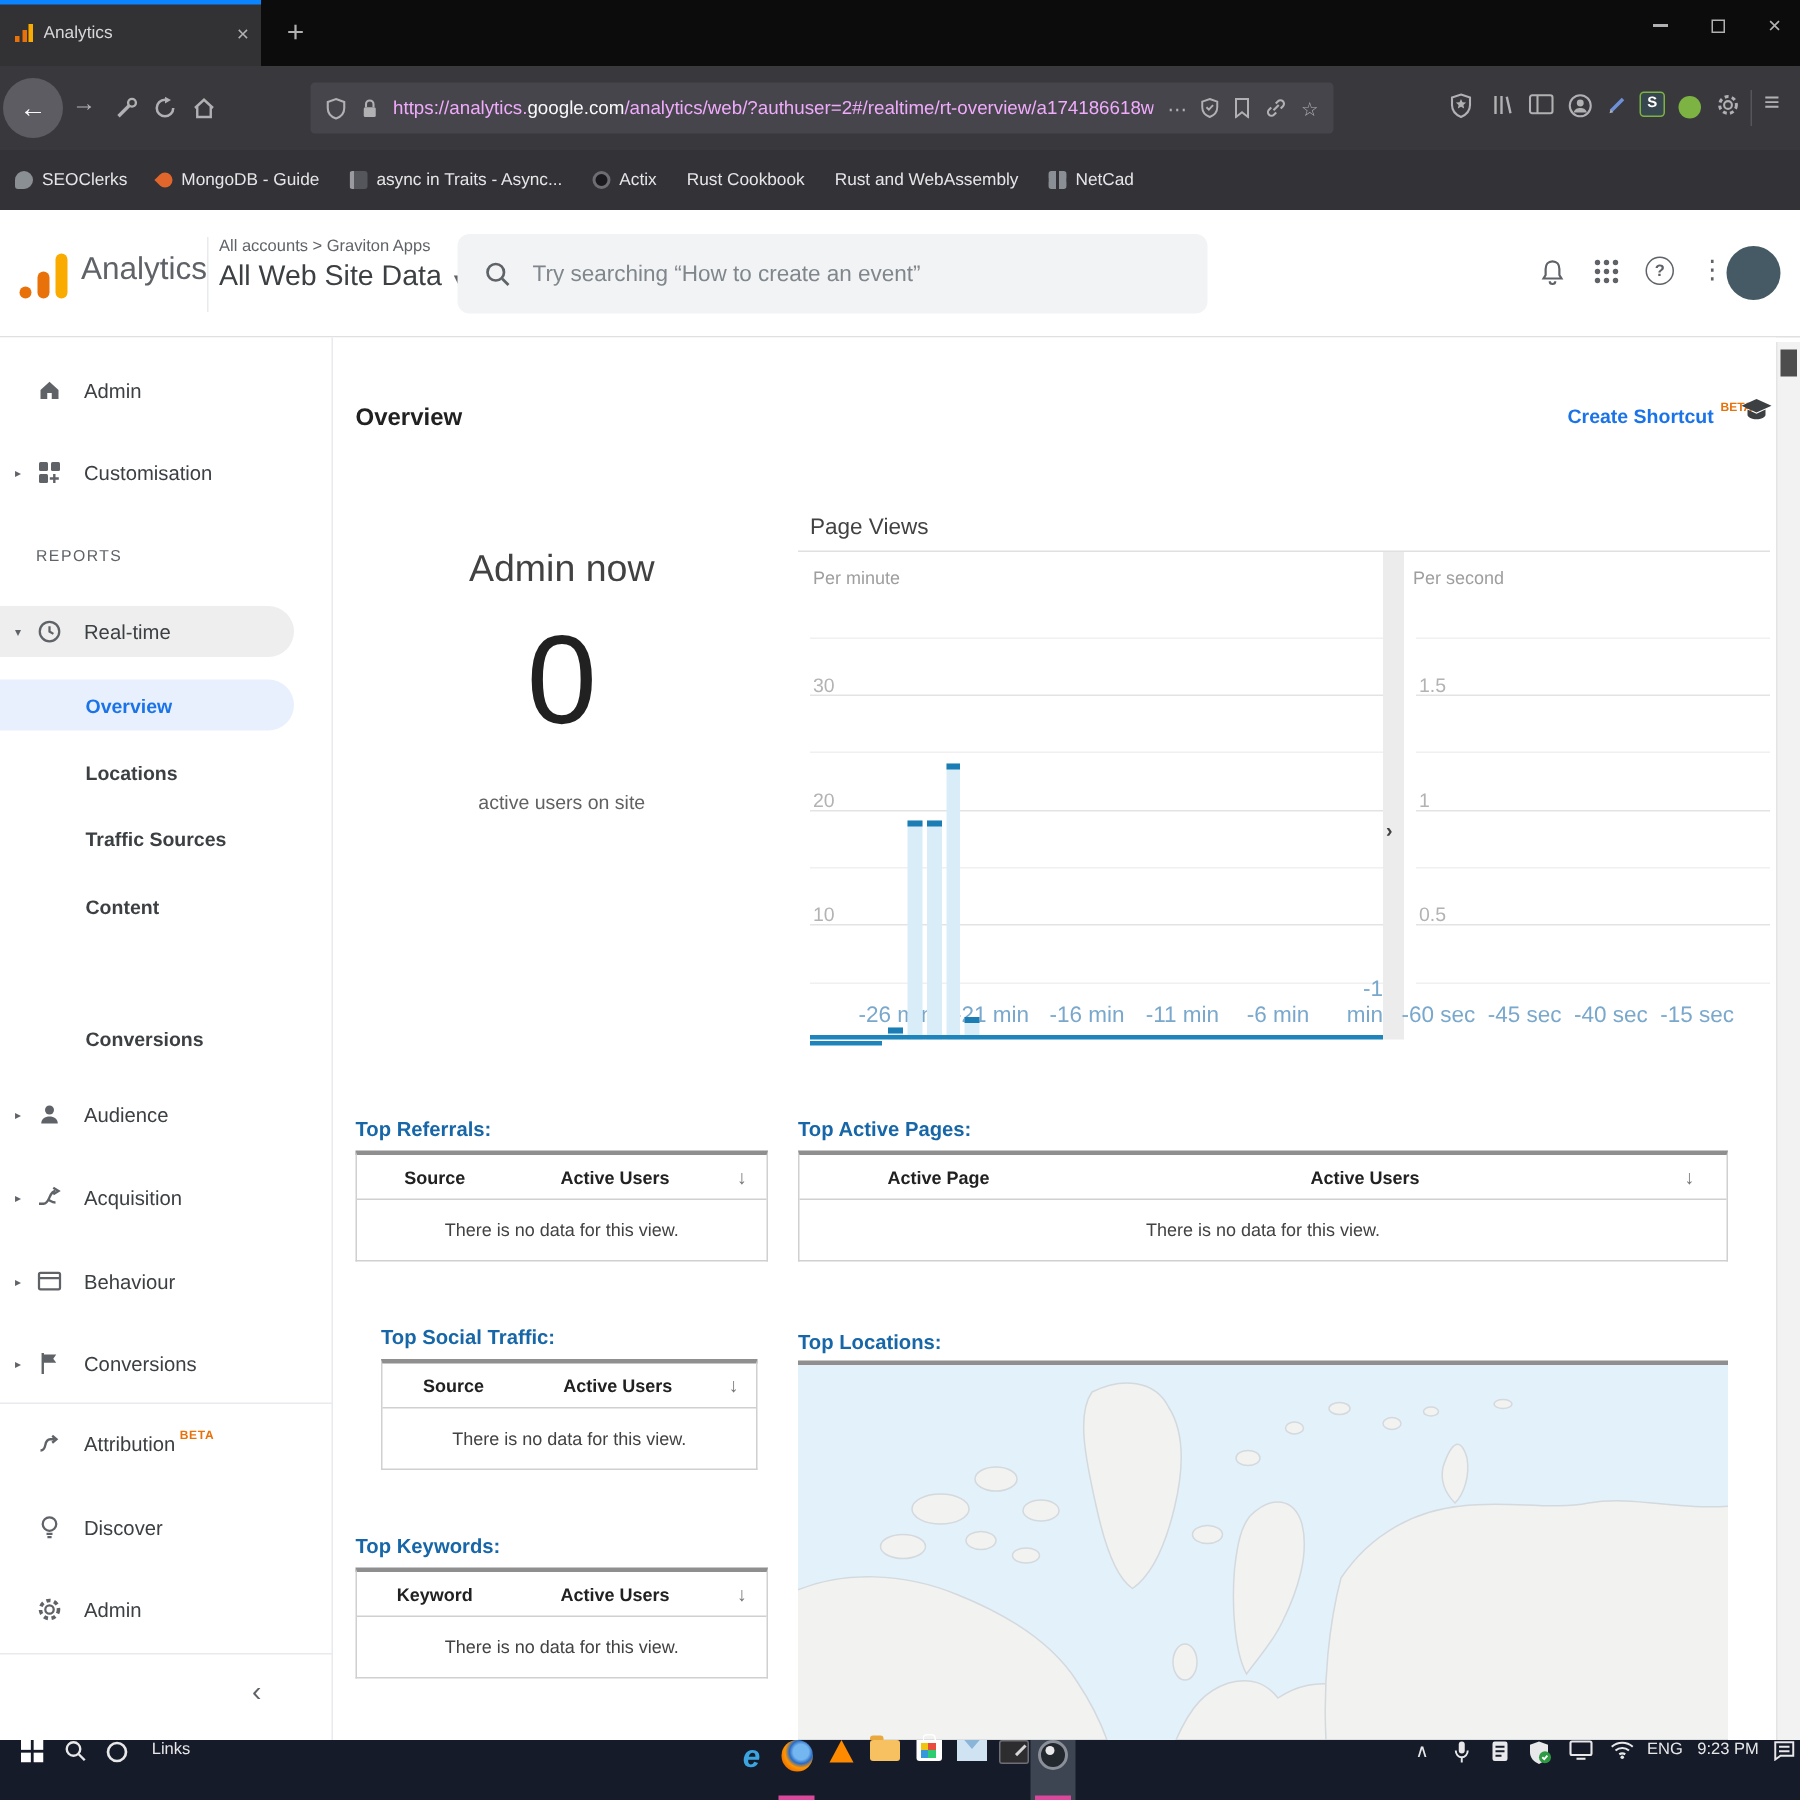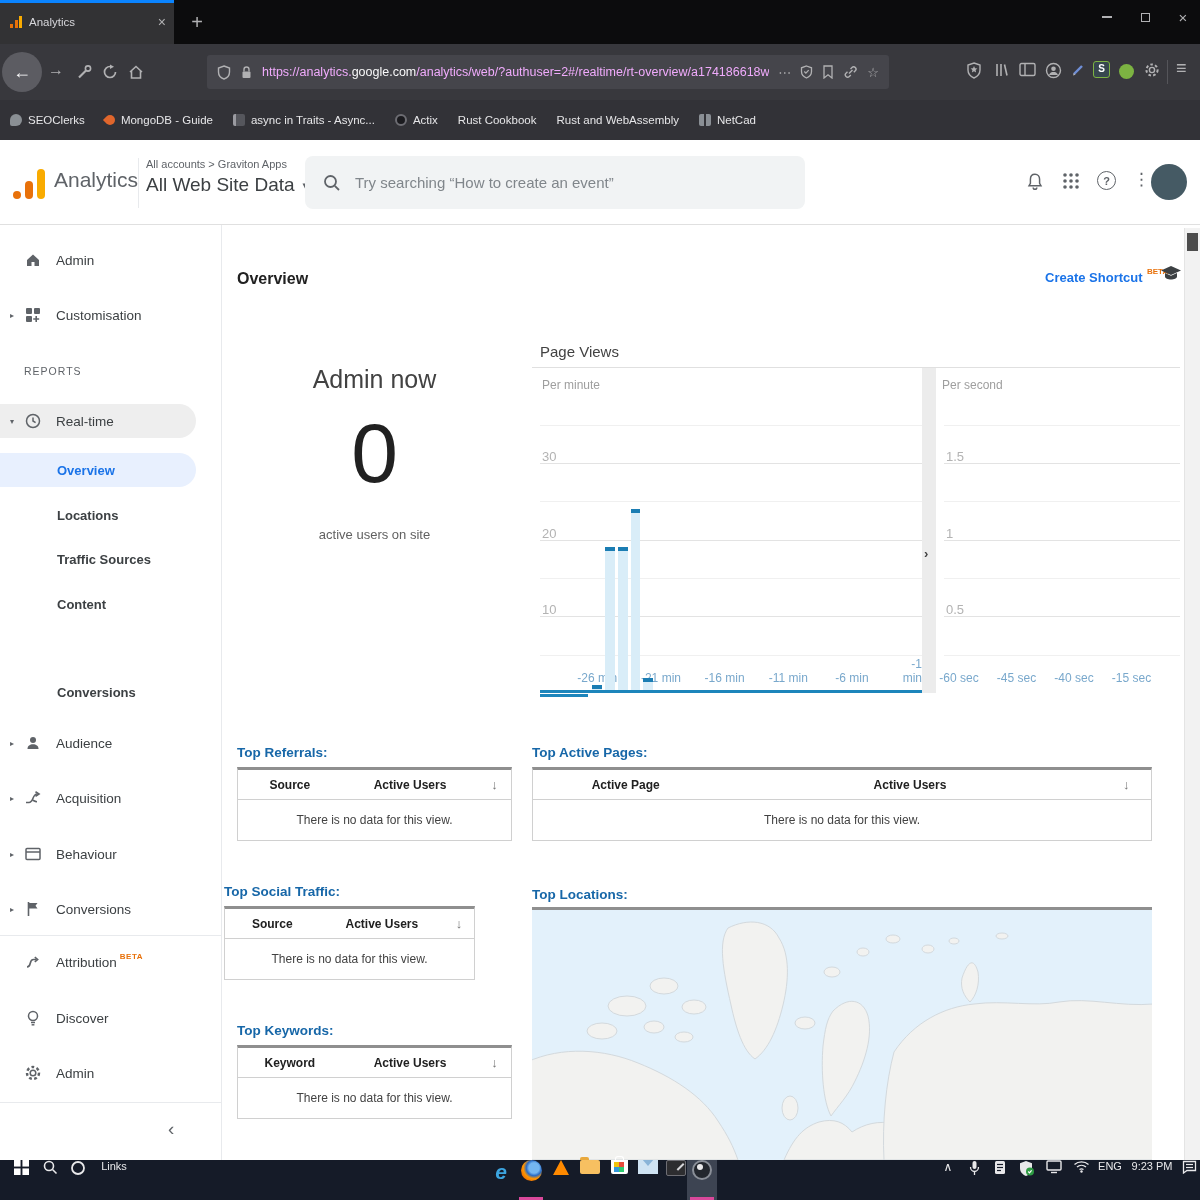--- a/index.html
+++ b/index.html
@@ -93,21 +93,21 @@
 
   .pv-title { position:absolute; left:318px; top:118px; font-size:15px; color:#424242; }
   .pv-hr { position:absolute; left:310px; top:142px; width:648px; height:1px; background:#e0e0e0; }
   #pv-chart { position:absolute; left:310px; top:143px; width:648px; height:330px; }
   .panel-label { position:absolute; top:10px; font-size:12px; color:#9e9e9e; }
   #pm-plot { position:absolute; left:8px; top:0; width:382px; height:325px; }
   #ps-plot { position:absolute; left:412px; top:0; width:236px; height:325px; }
   .gridline { position:absolute; left:0; right:0; height:1px; background:#f0f0f0; }
   .gridline.major { background:#e3e3e3; }
   .ylab { position:absolute; left:2px; font-size:13px; color:#b3b3b3; }
-  .xlab { position:absolute; font-size:12px; color:#79a8cc; text-align:center; }
+  .xlab { position:absolute; font-size:15px; color:#79a8cc; text-align:center; }
   .bar-fill { position:absolute; background:#d9edf8; }
   .bar-cap { position:absolute; height:4px; background:#1b7db3; }
   .baseline { position:absolute; left:0; width:382px; top:322px; height:3px; background:#1d85bb; }
   .baseline-ext { position:absolute; left:0; width:48px; top:326px; height:3px; background:#1d85bb; }
   #splitter { position:absolute; left:390px; top:0; width:14px; height:325px; background:#ececec; }
   .splitter-chev { position:absolute; left:2px; top:178px; font-size:13px; color:#424242; font-weight:bold; }
 
   .tblock { position:absolute; }
   .ttitle { font-size:13.5px; font-weight:bold; color:#1767a8; margin-bottom:7px; }
   .ttable { border:1px solid #d0d0d0; border-top:3px solid #8f8f8f; }
@@ -572,21 +572,21 @@
     <div class="ttable">
       <div class="thead">
         <span class="c1">Active Page</span>
         <span class="c2">Active Users</span>
         <span class="csort">↓</span>
       </div>
       <div class="tempty">There is no data for this view.</div>
     </div>
   </div>
 
-  <div class="tblock" style="left:2px;top:659px;width:251px">
+  <div class="tblock" style="left:32px;top:659px;width:251px">
     <div class="ttitle">Top Social Traffic:</div>
     <div class="ttable">
       <div class="thead">
         <span class="c1">Source</span>
         <span class="c2">Active Users</span>
         <span class="csort">↓</span>
       </div>
       <div class="tempty">There is no data for this view.</div>
     </div>
   </div>

